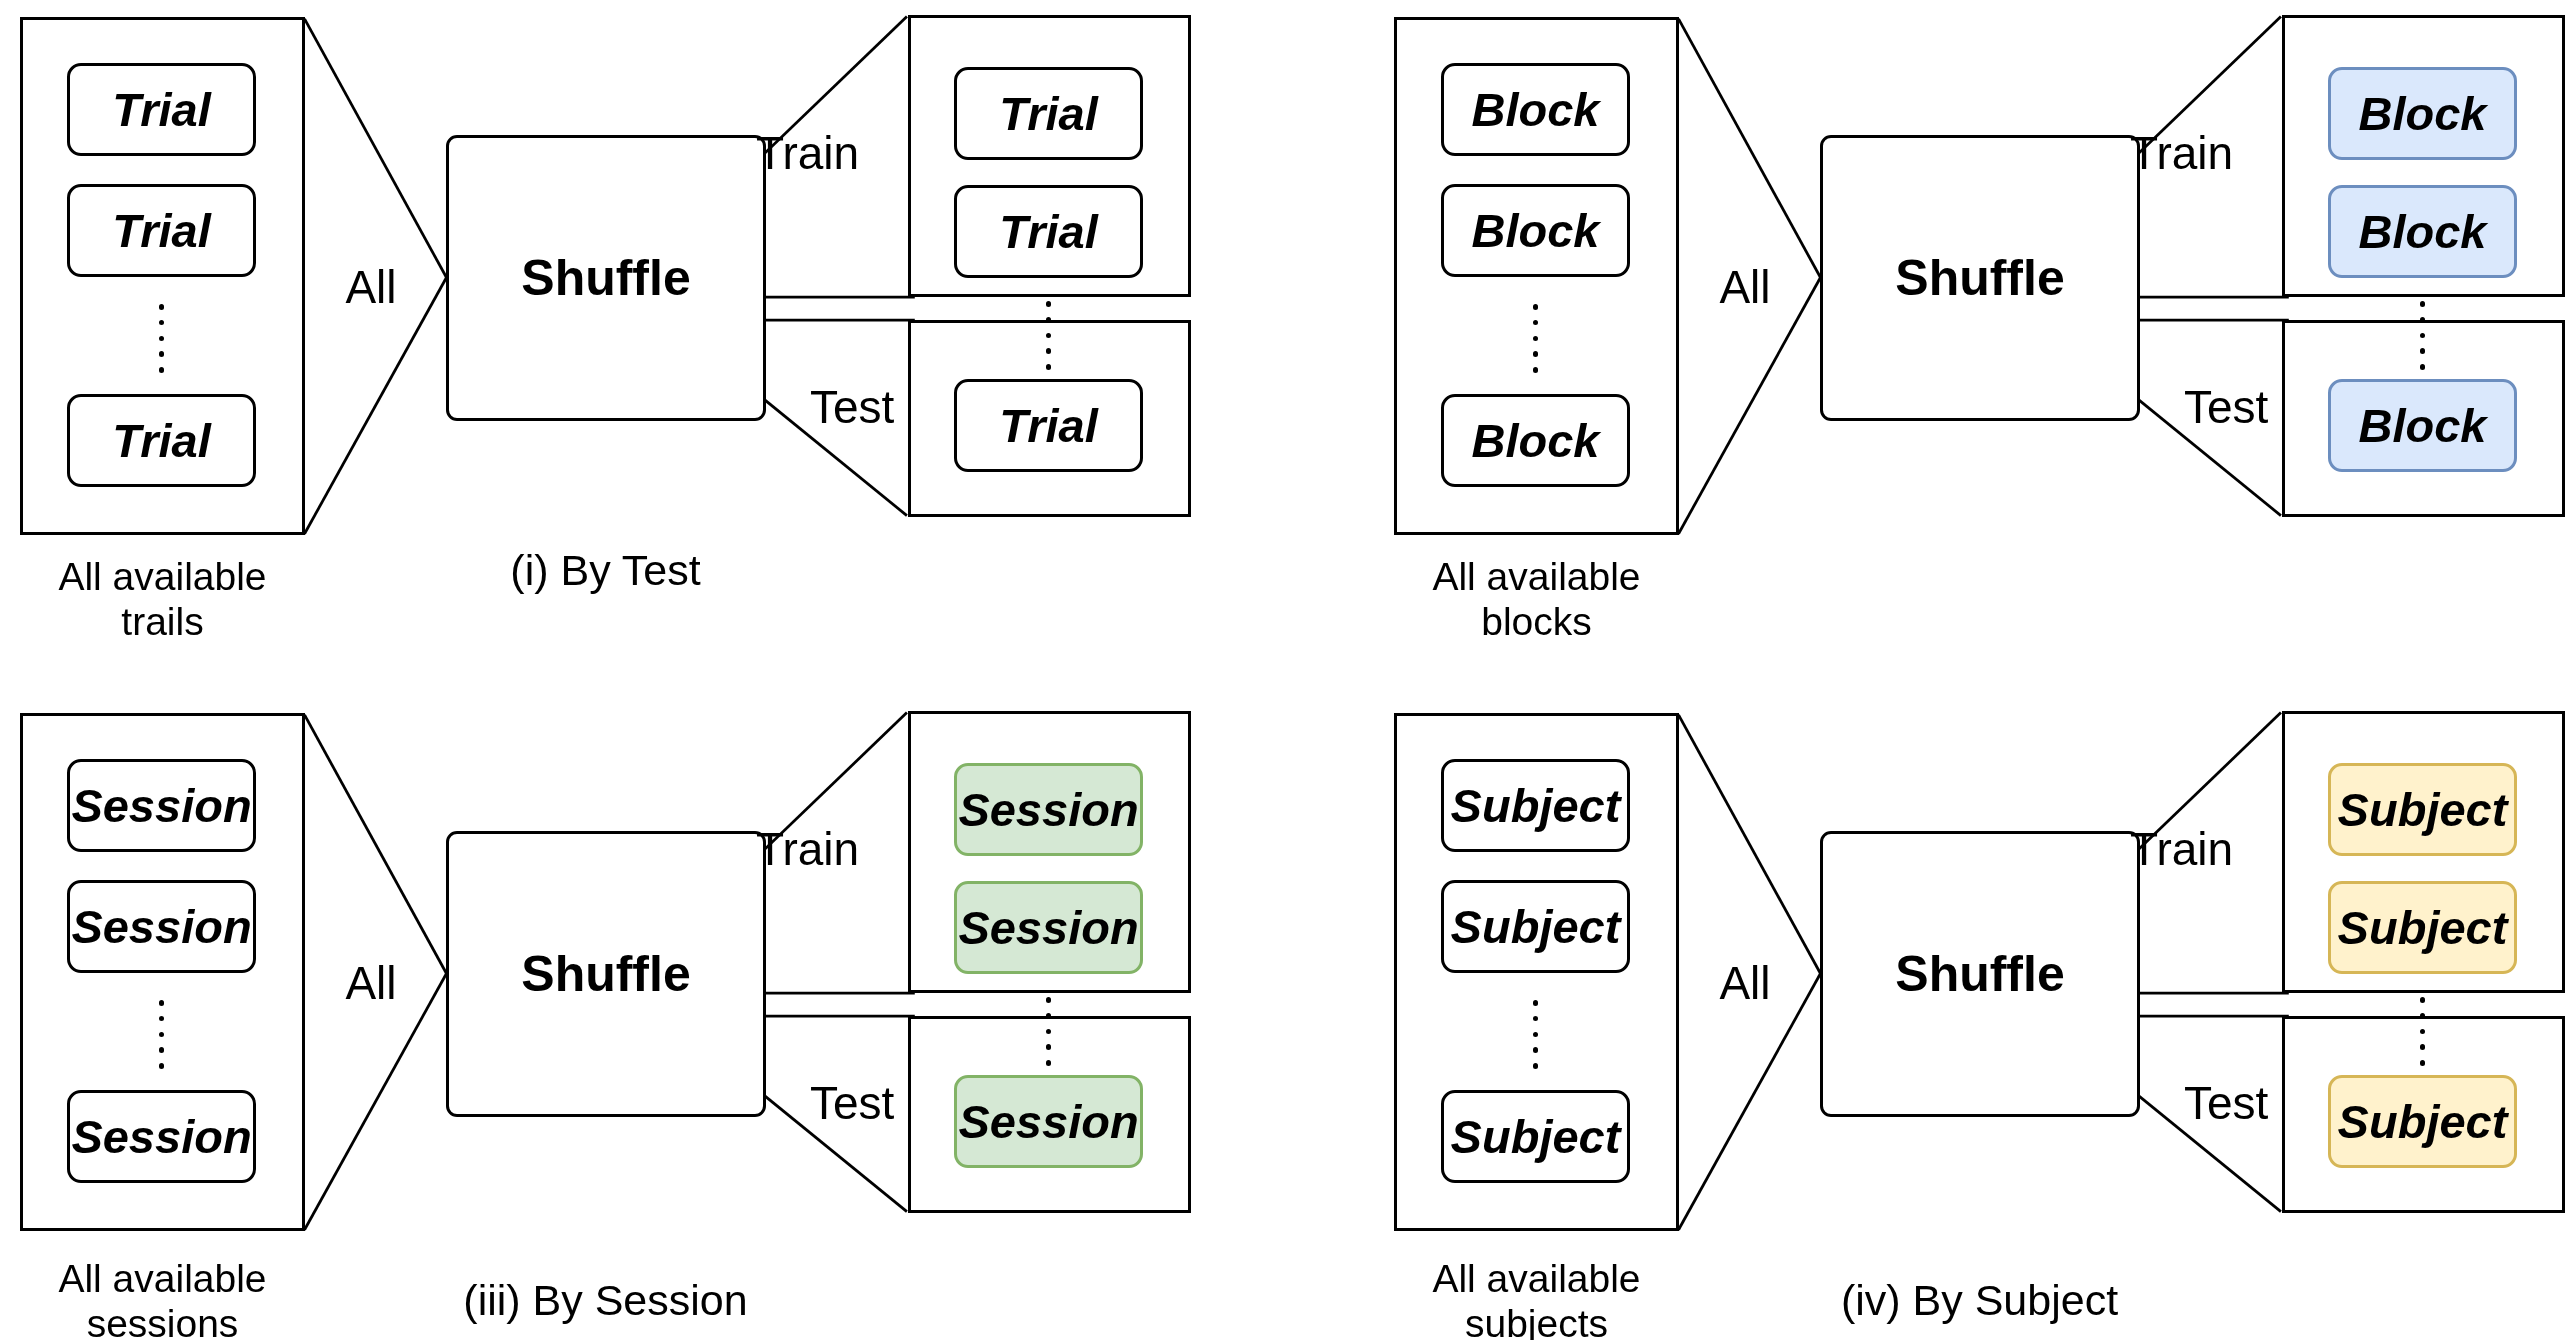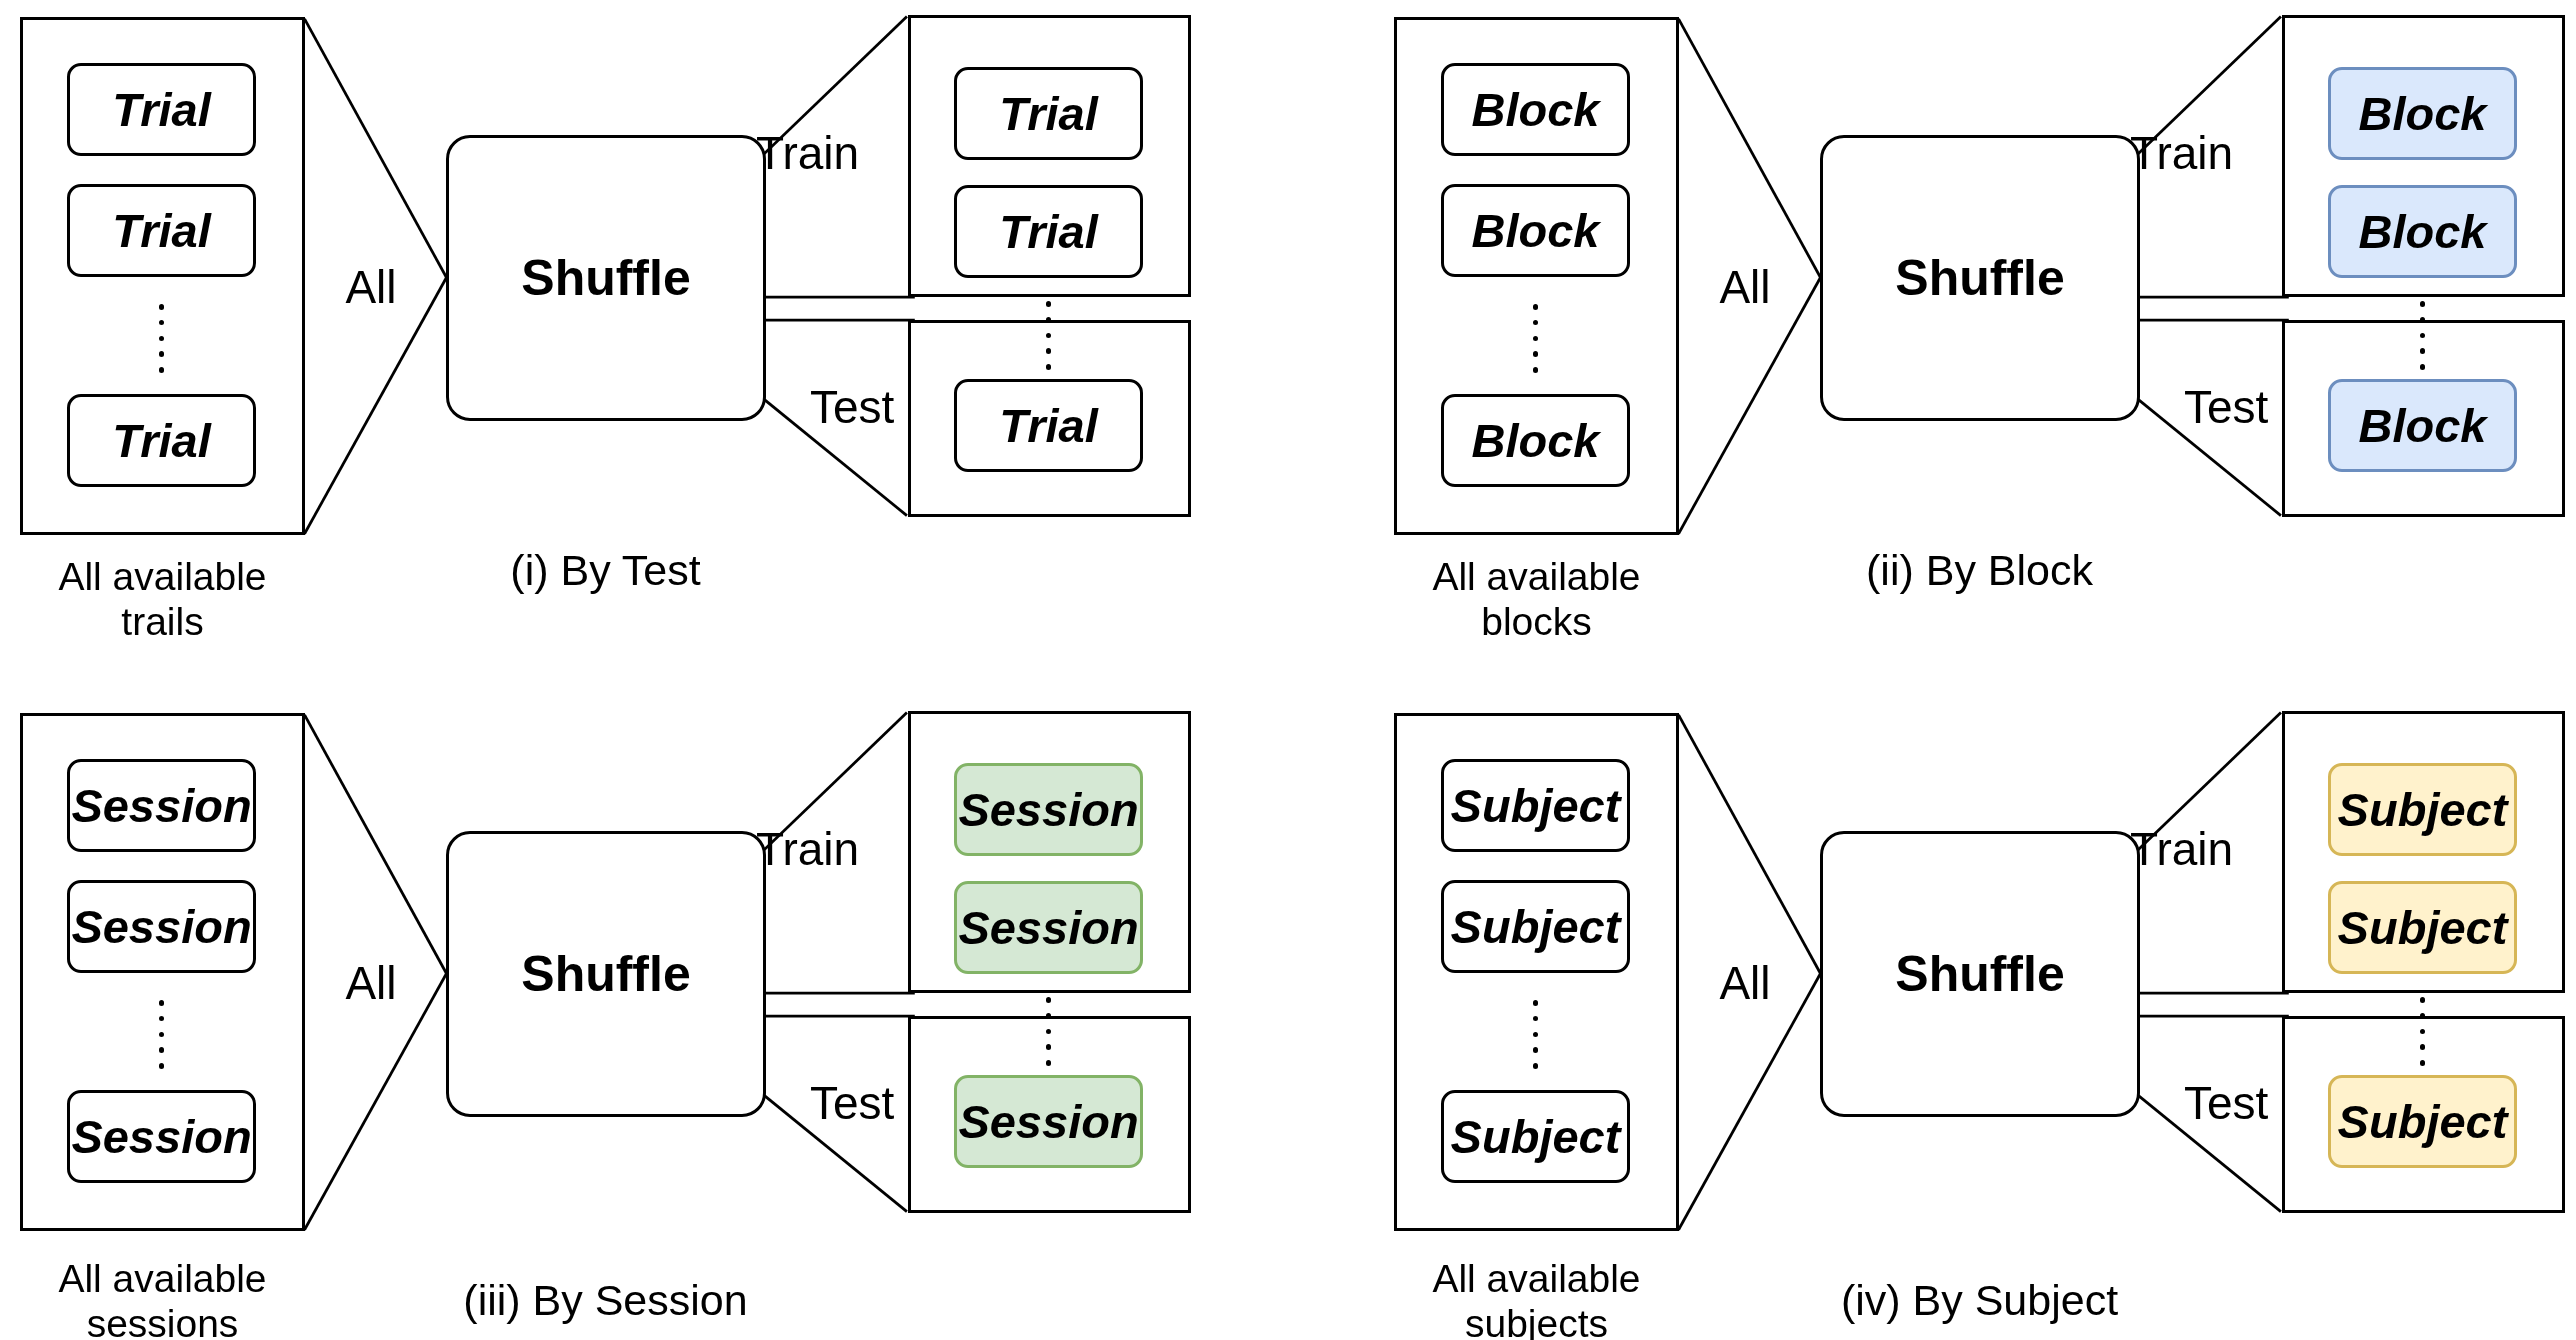--- a/index.html
+++ b/index.html
@@ -16,21 +16,21 @@
         font-weight:bold;font-size:47px;font-style:italic;}
   .item-l{left:67px;}
   .item-r{left:954px;}
   .li1{top:63px}.li2{top:184px}.li3{top:394px}
   .ri1{top:67px}.ri2{top:185px}.ri3{top:379px}
   .v-white{background:#ffffff;border-color:#000000;}
   .v-blue{background:#dae8fc;border-color:#6c8ebf;}
   .v-green{background:#d5e8d4;border-color:#82b366;}
   .v-yellow{background:#fff2cc;border-color:#d6b656;}
   .shuffle{position:absolute;left:446px;top:135px;width:320px;height:286px;box-sizing:border-box;
-           border:3.2px solid #000;border-radius:24px;background:#fff;display:flex;flex-direction:column;
+           border:3.2px solid #000;border-radius:11px;background:#fff;display:flex;flex-direction:column;
            align-items:center;justify-content:center;font-weight:bold;font-size:50px;line-height:1.18;}
   .lbl{position:absolute;font-size:46px;white-space:nowrap;}
   .all-lbl{left:308px;top:248px;width:126px;text-align:center;margin-top:12px;}
   .train-lbl{left:756px;top:126px;text-align:right;}
   .test-lbl{left:778px;top:380px;margin-left:32px;}
   .src-cap{position:absolute;left:20px;top:554px;width:285px;text-align:center;font-size:39px;line-height:1.16;}
   .pan-cap{position:absolute;left:369px;top:546px;width:473px;text-align:center;font-size:43px;white-space:nowrap;}
   .row2 .src-cap{top:560px;}
   .row2 .pan-cap{top:580px;}
   .dots{position:absolute;display:flex;flex-direction:column;align-items:center;gap:10.3px;}
@@ -125,21 +125,20 @@
       <span class="dot"></span>
         <span class="dot"></span>
         <span class="dot"></span>
         <span class="dot"></span>
         <span class="dot"></span>
     </div>
     <div class="src-cap">
       <div>All available</div>
       <div>blocks</div>
     </div>
-    <div class="pan-cap">(ii) By Block</div>
   </div>
 
   <div class="panel row2" style="left:0;top:696px">
     <svg class="connectors" width="1202" height="544" viewBox="0 0 1524 690">
       <line x1="386" y1="24" x2="566" y2="352" stroke="#000" stroke-width="3.5"></line>
       <line x1="386" y1="677" x2="566" y2="352" stroke="#000" stroke-width="3.5"></line>
       <line x1="967" y1="197" x2="1150" y2="21" stroke="#000" stroke-width="3.5"></line>
       <line x1="967" y1="505" x2="1150" y2="654" stroke="#000" stroke-width="3.5"></line>
       <line x1="967" y1="377" x2="1160" y2="377" stroke="#000" stroke-width="3.5"></line>
       <line x1="967" y1="406" x2="1160" y2="406" stroke="#000" stroke-width="3.5"></line>

